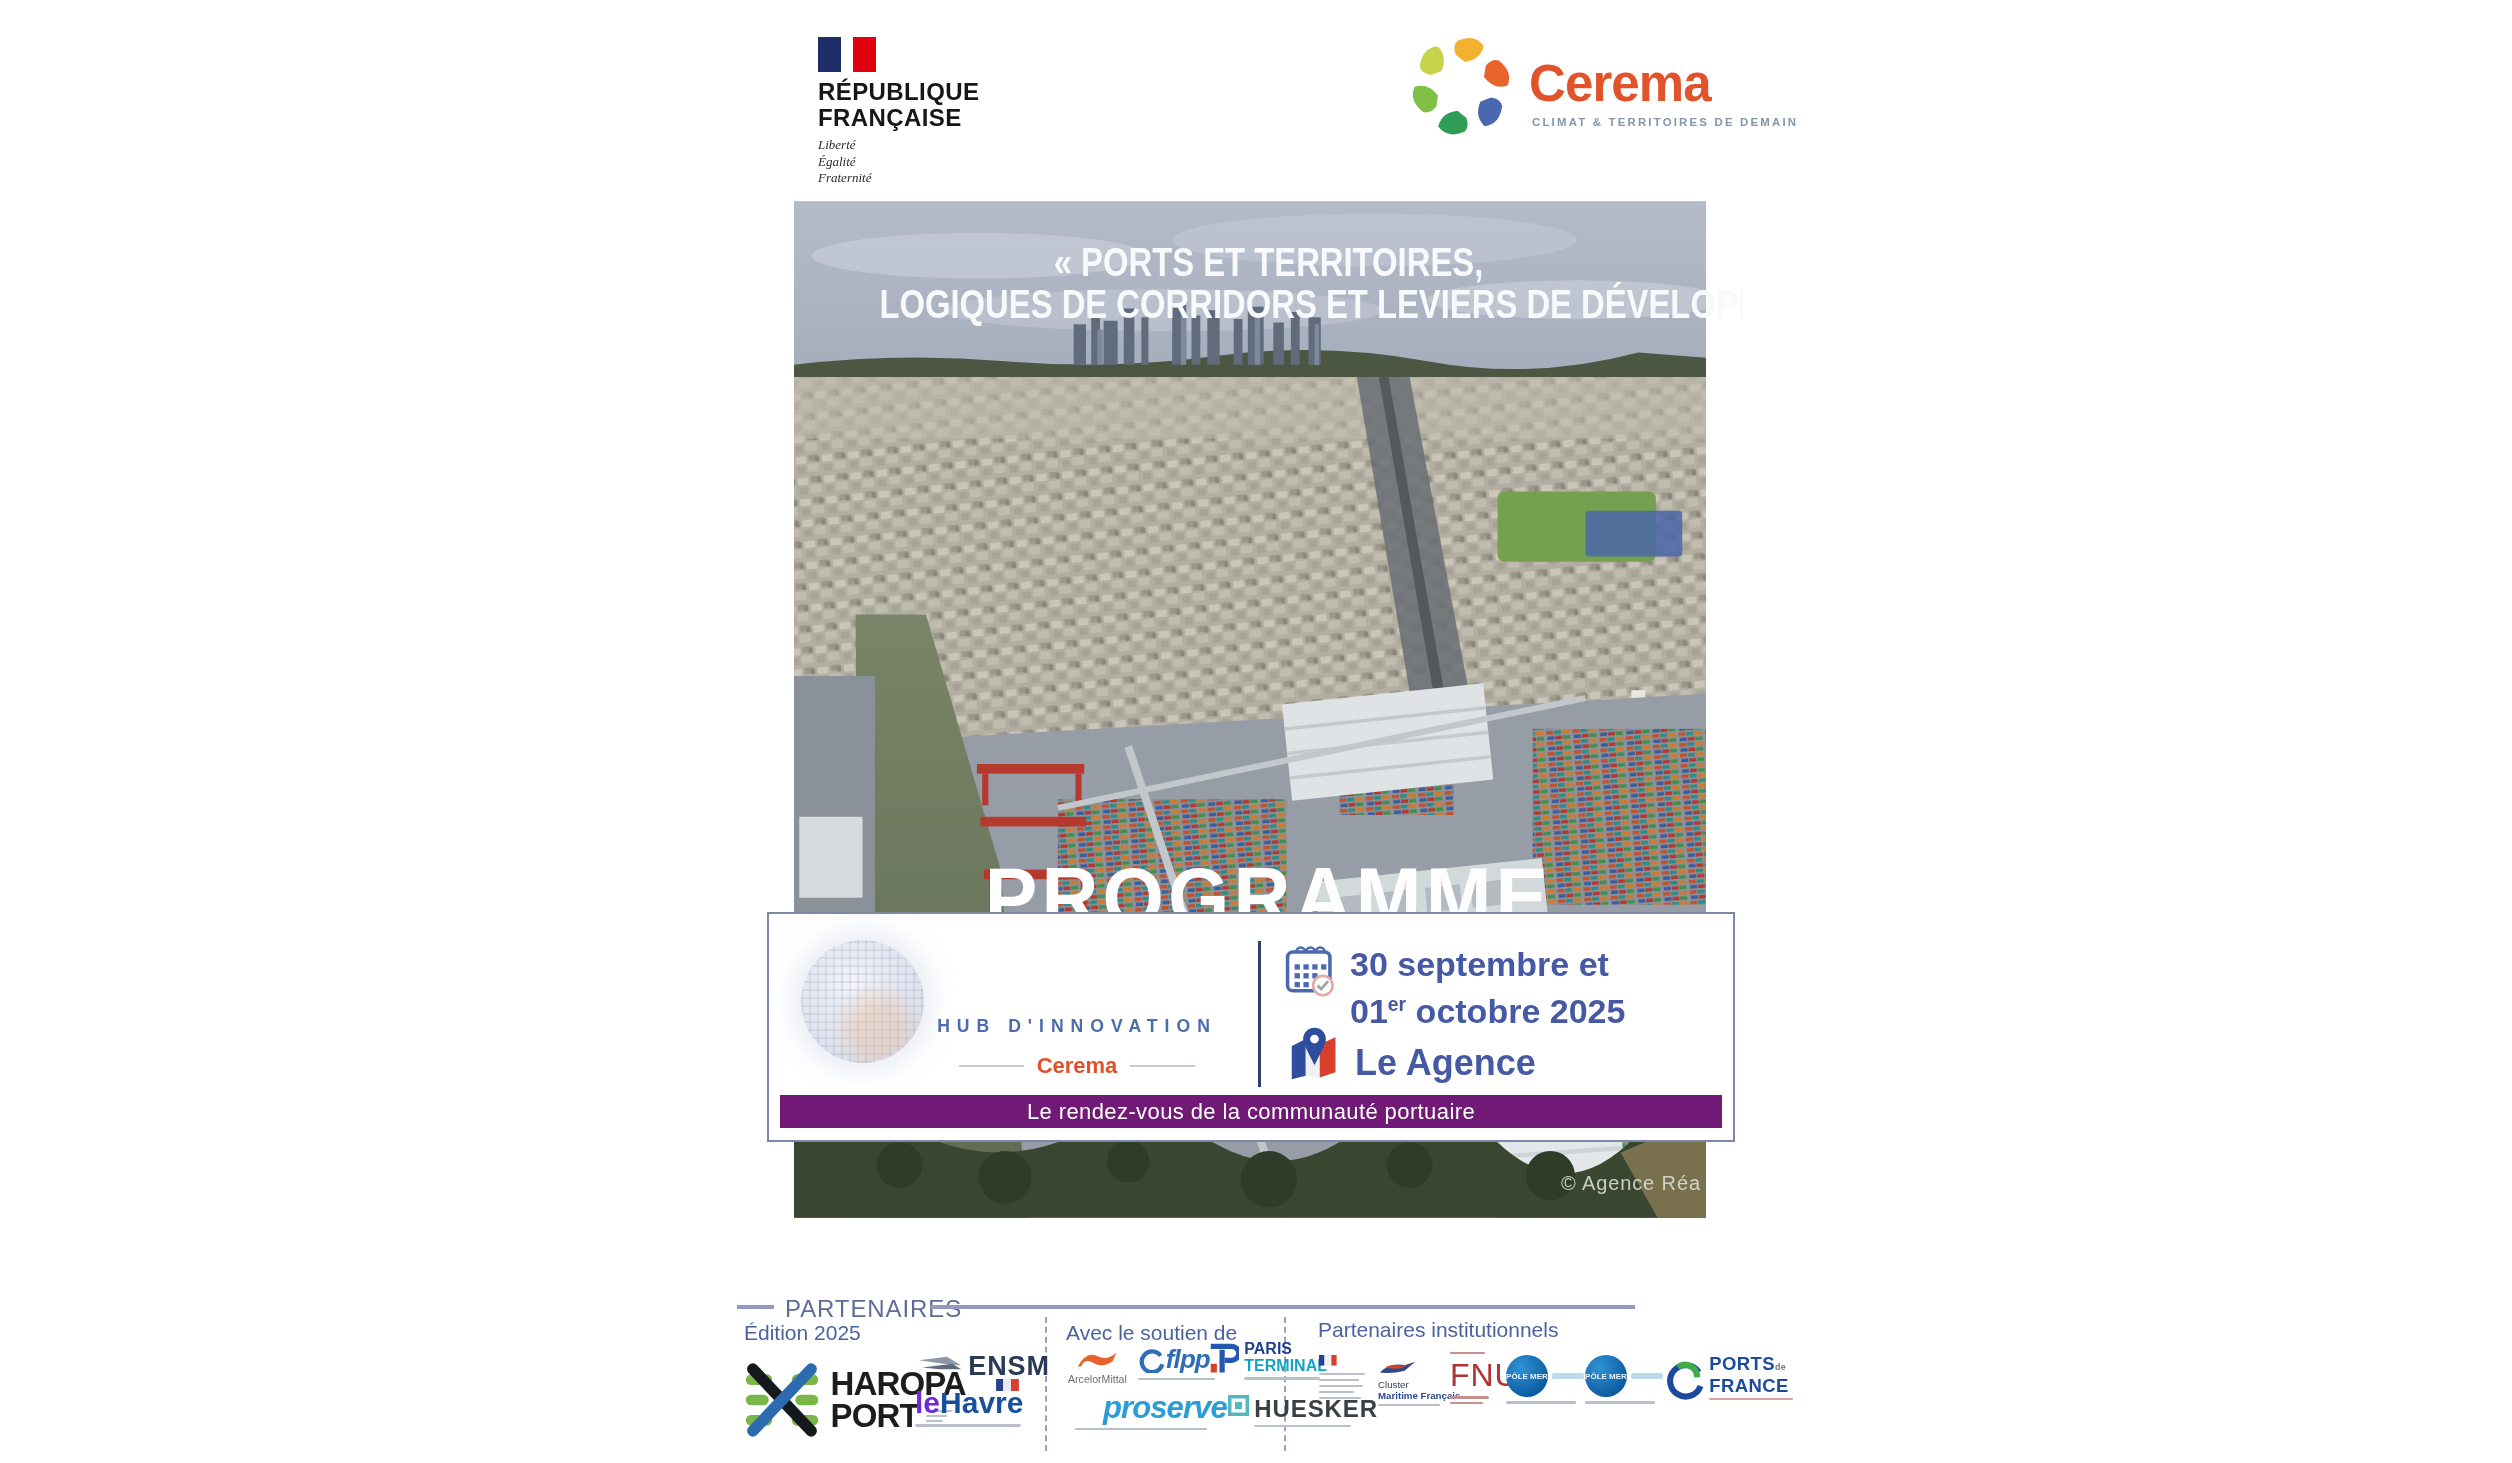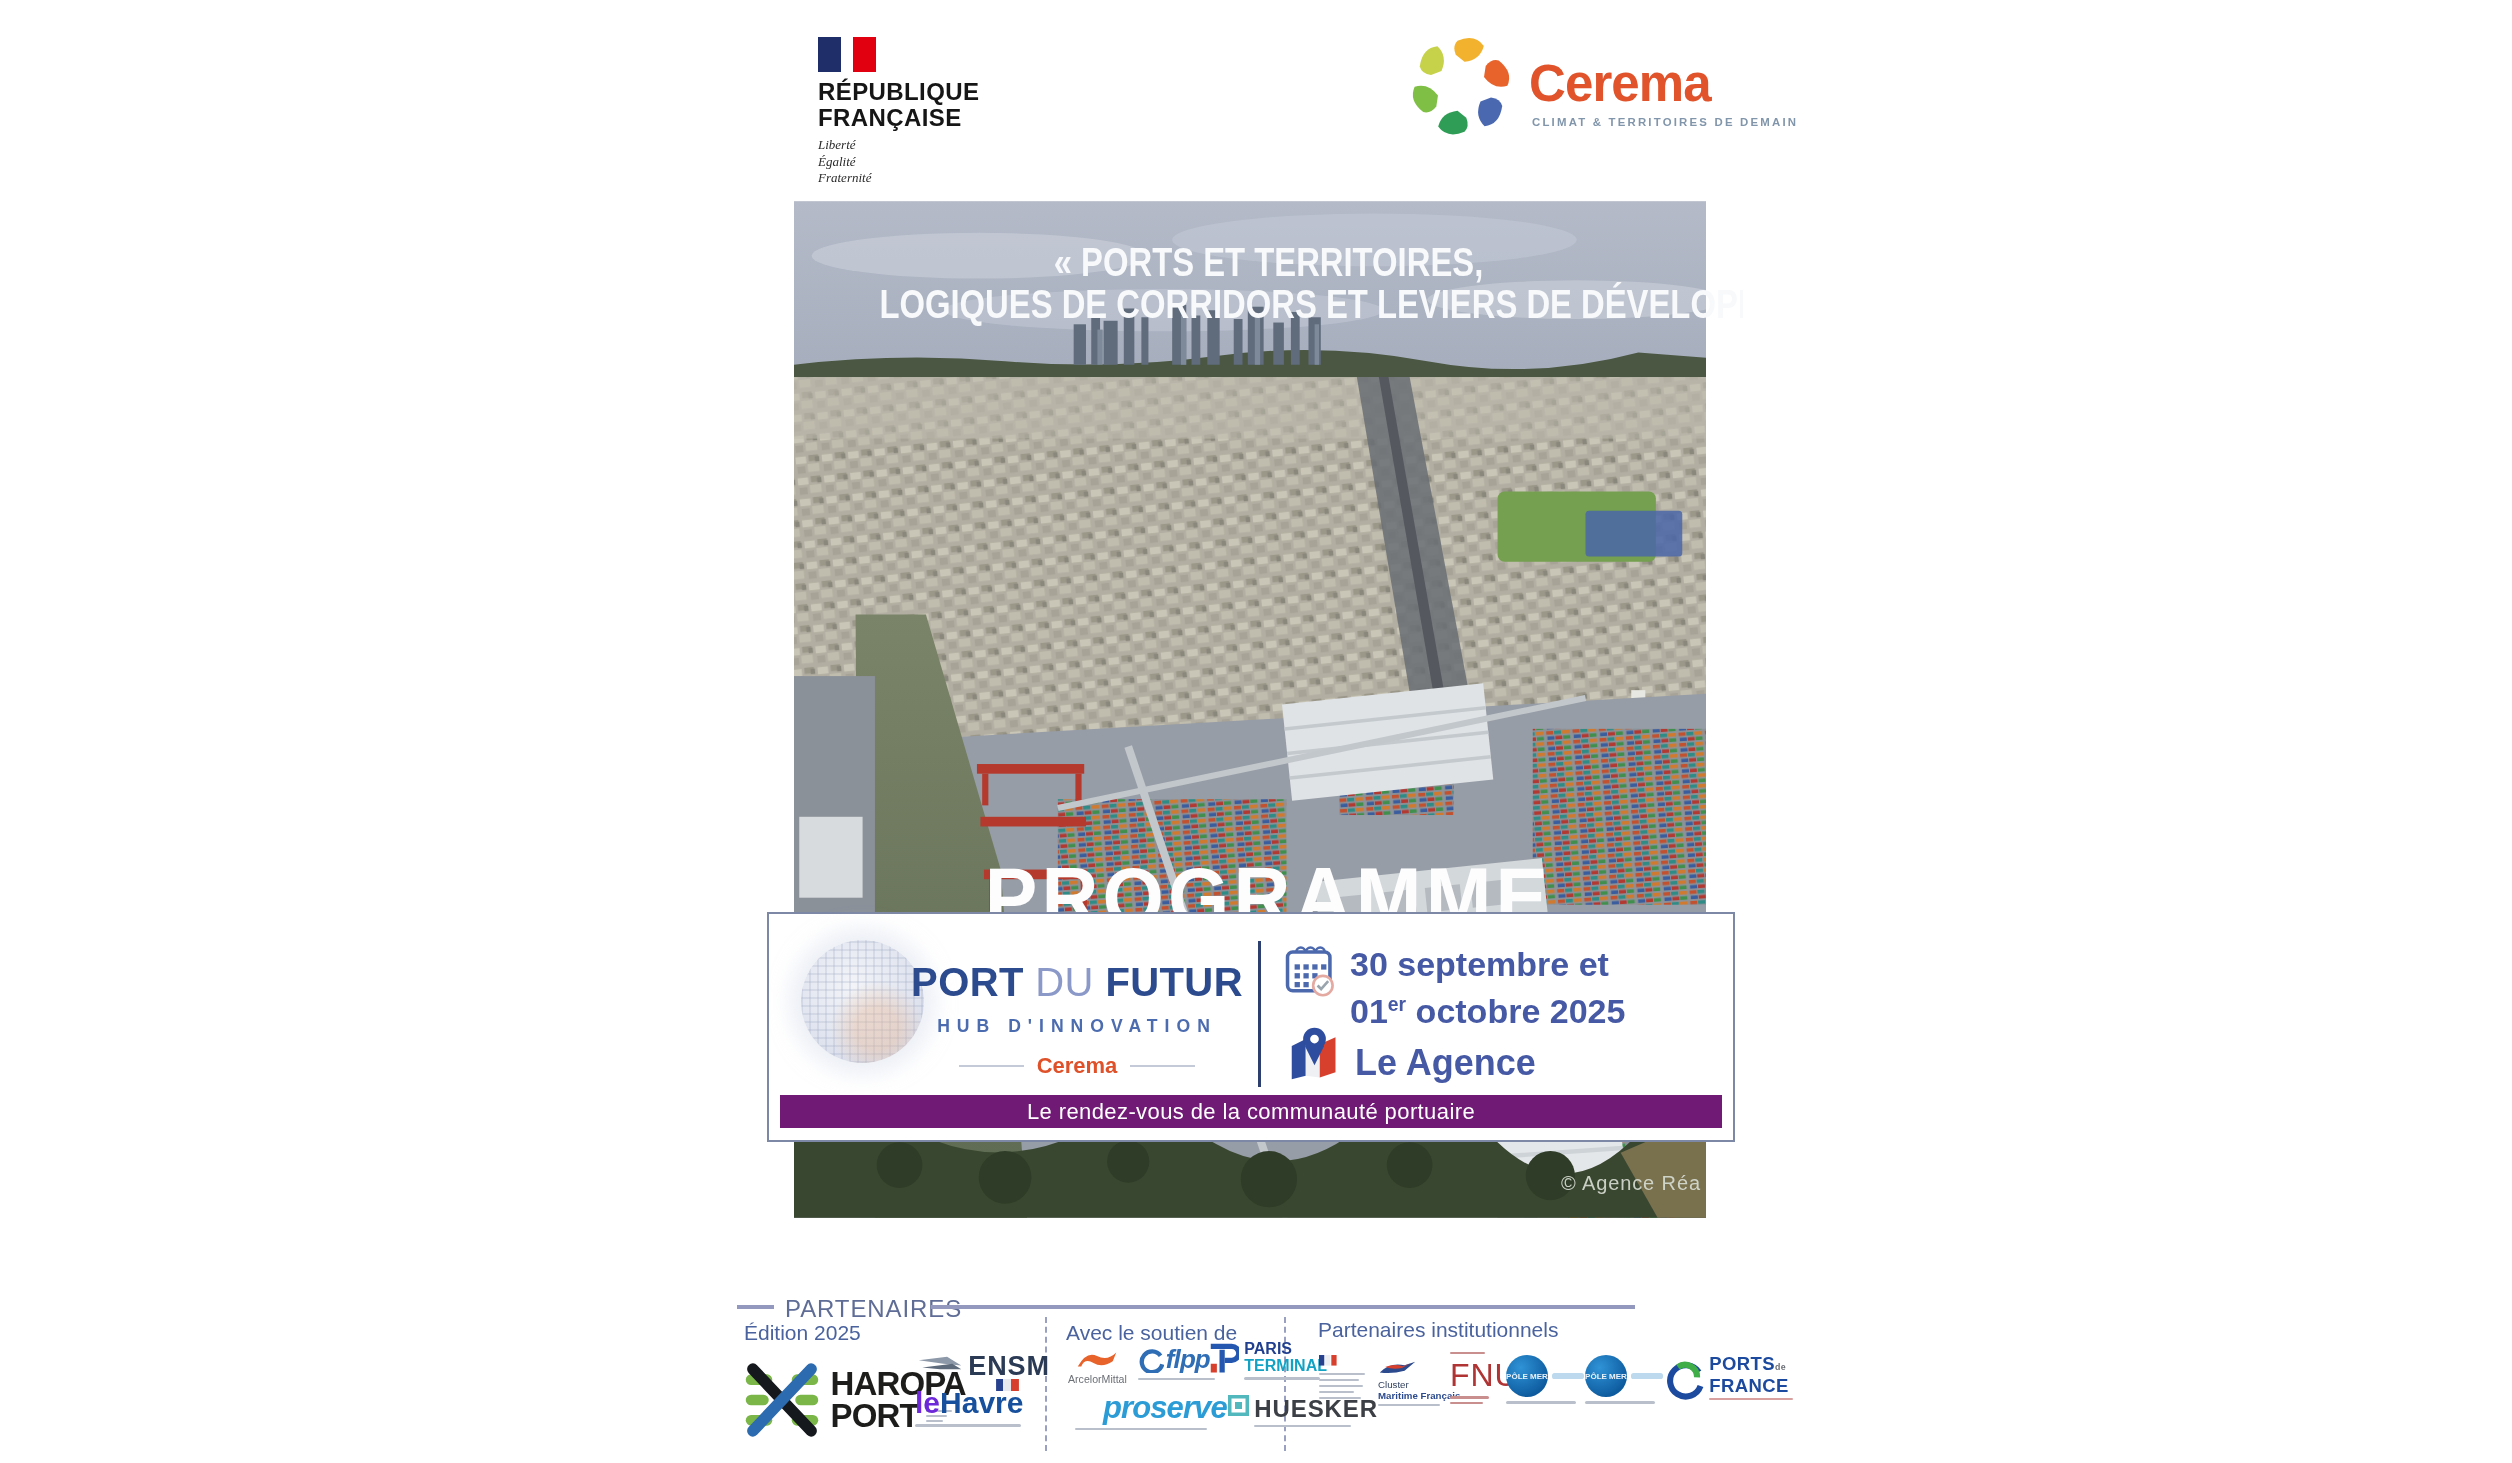--- a/index.html
+++ b/index.html
@@ -268,25 +268,20 @@
 
     <div class="abs poster-title t1">« PORTS ET TERRITOIRES,</div>
     <div class="abs poster-title t2">LOGIQUES DE CORRIDORS ET LEVIERS DE DÉVELOPPEMENT »</div>
     <div class="abs programme">PROGRAMME</div>
     <div class="abs credit">© Agence Réa</div>
   </div>
 
   <div class="abs info-box">
     <div class="abs sphere"></div>
 
-    <div class="abs brand">
-      <span class="hv">PORT</span>
-      <span class="lt">DU</span>
-      <span class="hv">FUTUR</span>
-    </div>
     <div class="abs brand-sub">HUB D'INNOVATION</div>
     <div class="abs cerema-row">
       <div class="ln"></div>
       <div class="tx">Cerema</div>
       <div class="ln"></div>
     </div>
 
     <div class="abs box-divider"></div>
 
     <svg class="abs" style="left:515px;top:29px;" width="53" height="55" viewBox="0 0 60 62">

